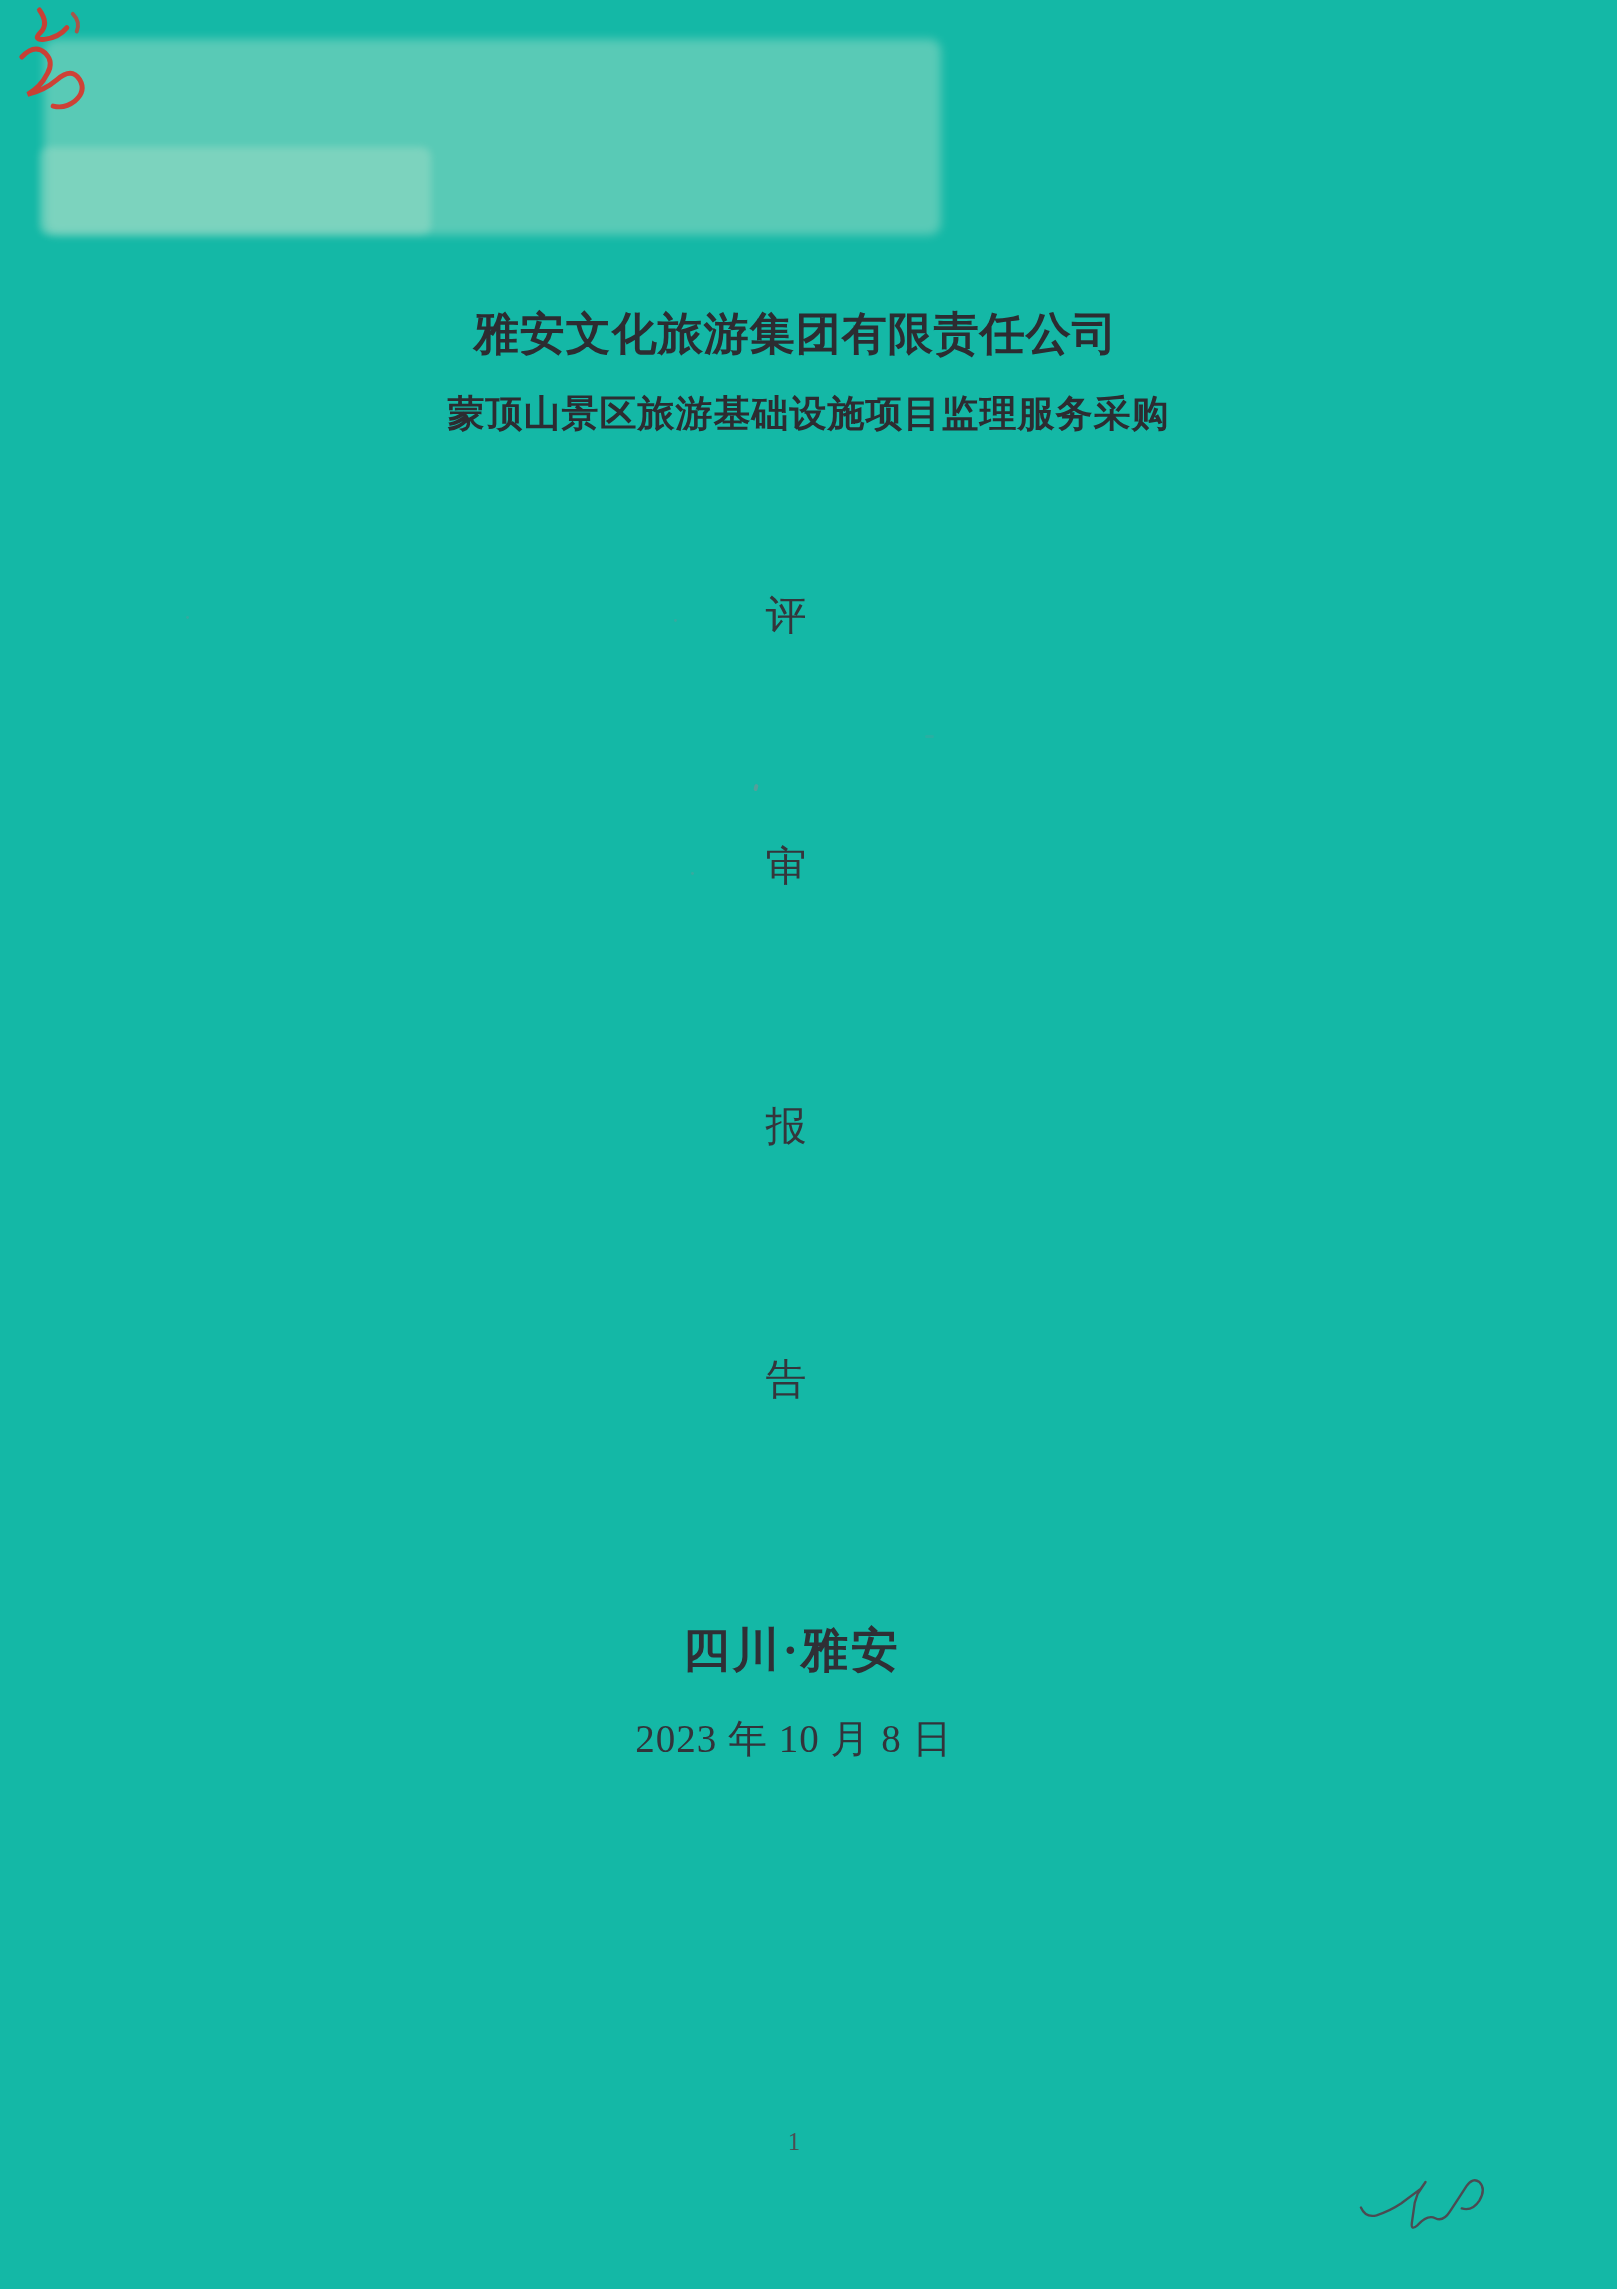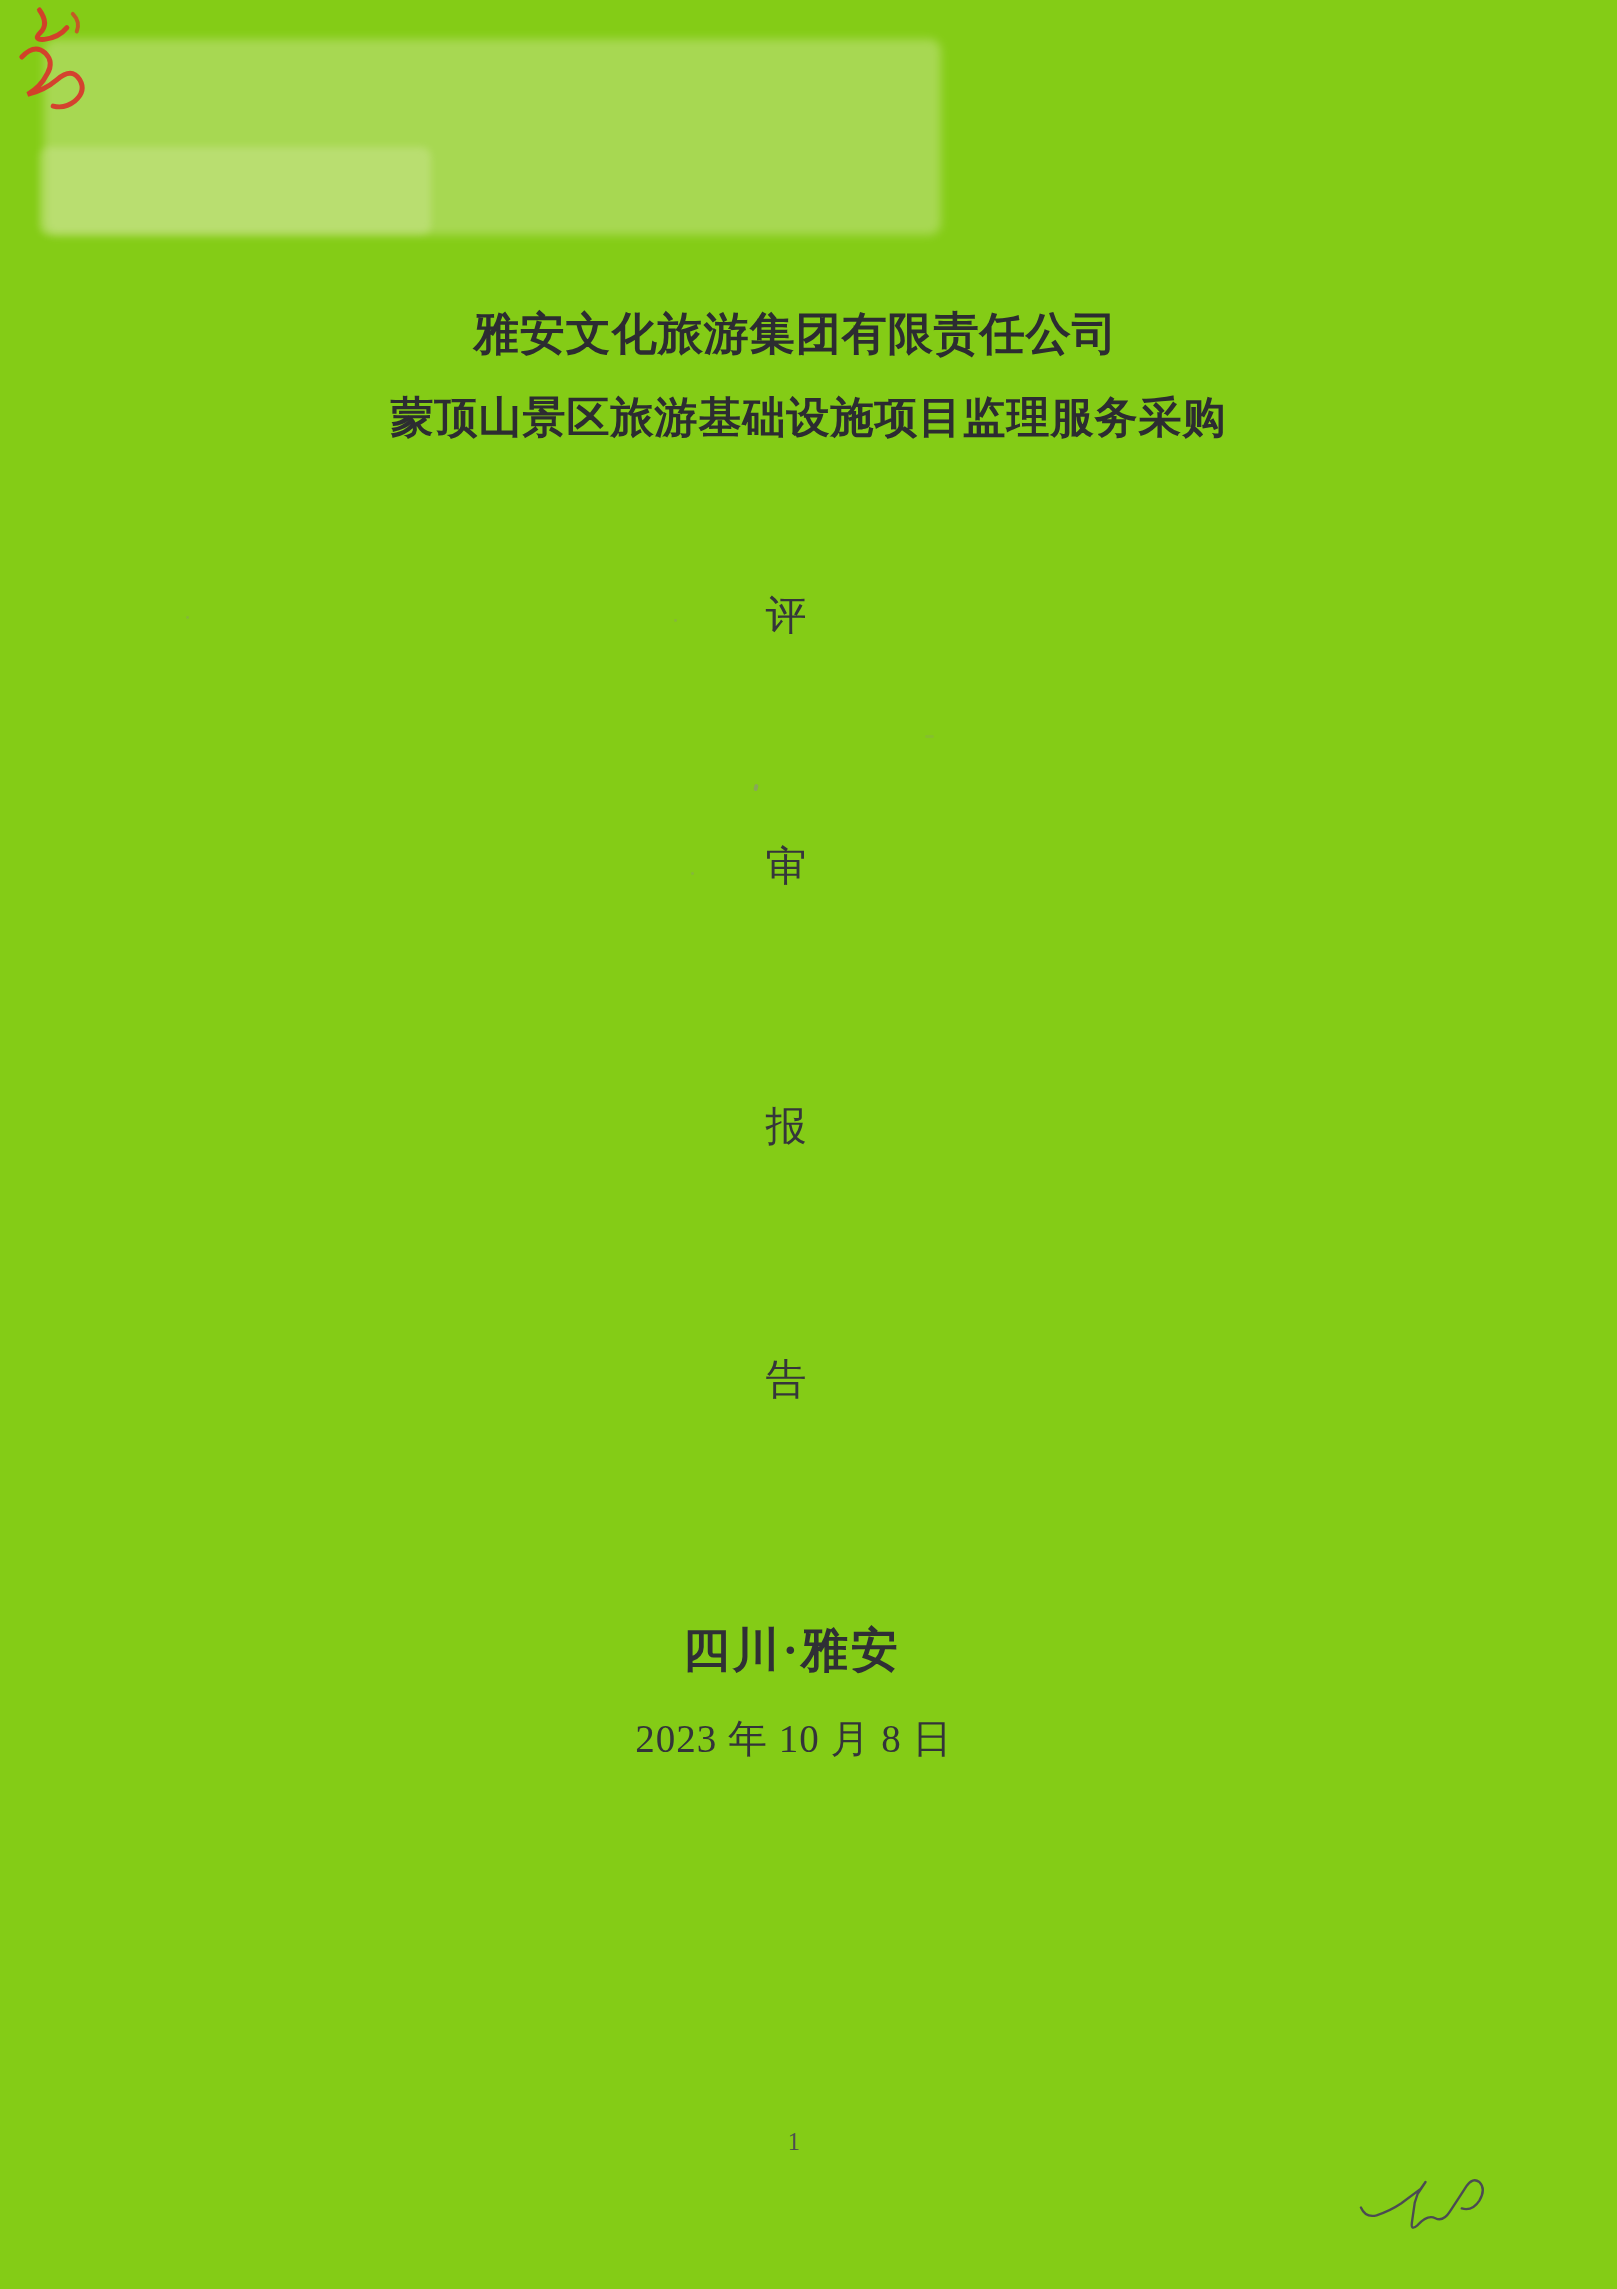--- a/index.html
+++ b/index.html
@@ -1,20 +1,20 @@
 <!DOCTYPE html>
 <html><head>
 <meta charset="utf-8">
 <style>
   html,body{margin:0;padding:0;background:#e8e8e8;}
   .page{
     position:relative;
     width:1617px;height:2290px;
     margin:0 auto;
-    background:#84cc16;
+    background:#14b8a6;
     overflow:hidden;
     font-family:"Liberation Serif","DejaVu Serif",serif;
     color:#2e2e33;
   }
   
   .scan-tint{
     position:absolute;left:44px;top:39px;width:897px;height:196px;
     background:#f9f4dd;opacity:.30;border-radius:11.8px;filter:blur(4.9px);
   }
   .scan-tint2{
@@ -22,21 +22,21 @@
     background:#f8f3dc;opacity:.22;border-radius:9.8px;filter:blur(3.9px);
   }
   .centered-line{
     position:absolute;left:0;right:0;text-align:center;white-space:pre;
   }
   .title1{
     top:304px;font-size:45px;font-weight:700;letter-spacing:1px;
     transform:translateX(-12.7px);color:#2c2c31;
   }
   .title2{
-    top:389px;font-size:43px;font-weight:700;letter-spacing:1px;
+    top:389px;font-size:37px;font-weight:700;letter-spacing:1px;
     transform:translateX(0);color:#2c2c31;
   }
   .vchar{
     font-size:41px;font-weight:400;color:#35353b;
     transform:translateX(-22.5px);line-height:1.1;
   }
   .vchar.c1{top:593px;}
   .vchar.c2{top:844px;}
   .vchar.c3{top:1104px;}
   .vchar.c4{top:1357px;}

